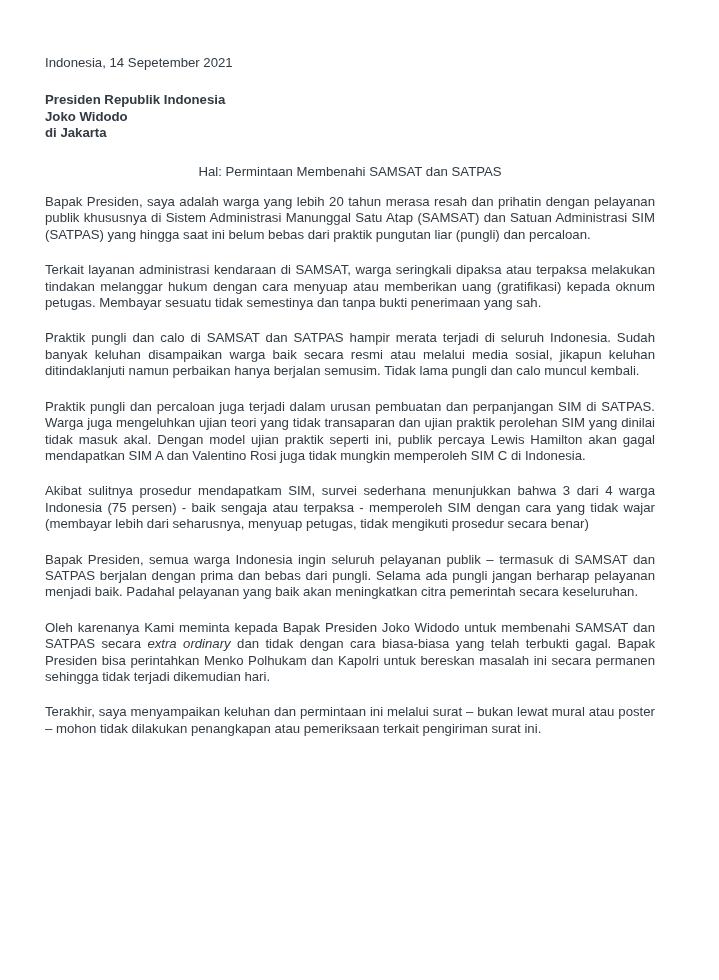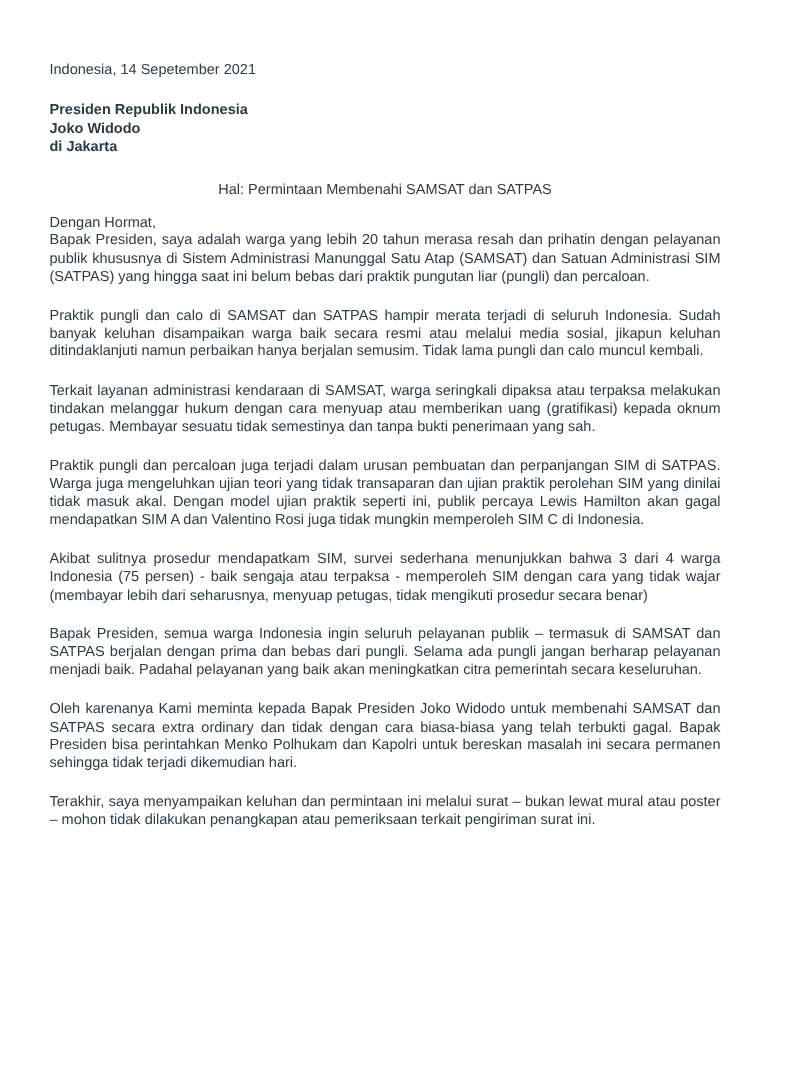--- a/index.html
+++ b/index.html
@@ -51,45 +51,45 @@
     font-weight: bold;
   }
   .cc-row {
     display: flex;
   }
   .cc-num {
     width: 25px;
     flex: 0 0 25px;
   }
   .italic {
+    font-style: italic;
   }
 </style>
 </head>
 <body>
 
 <div class="page">
 
   <div class="date-line">Indonesia, 14 Sepetember 2021</div>
 
   <div class="recipient-block">
     <div>Presiden Republik Indonesia</div>
     <div>Joko Widodo</div>
     <div>di Jakarta</div>
   </div>
 
   <div class="subject-line">Hal: Permintaan Membenahi SAMSAT dan SATPAS</div>
 
   <div class="para">
-    <div>Dengan Hormat,</div>
     <div>Bapak Presiden, saya adalah warga yang lebih 20 tahun merasa resah dan prihatin dengan pelayanan publik khususnya di Sistem Administrasi Manunggal Satu Atap (SAMSAT) dan Satuan Administrasi SIM (SATPAS) yang hingga saat ini belum bebas dari praktik pungutan liar (pungli) dan percaloan.</div>
   </div>
 
+  <p class="para">Terkait layanan administrasi kendaraan di SAMSAT, warga seringkali dipaksa atau terpaksa melakukan tindakan melanggar hukum dengan cara menyuap atau memberikan uang (gratifikasi) kepada oknum petugas. Membayar sesuatu tidak semestinya dan tanpa bukti penerimaan yang sah.</p>
+
   <p class="para">Praktik pungli dan calo di SAMSAT dan SATPAS hampir merata terjadi di seluruh Indonesia. Sudah banyak keluhan disampaikan warga baik secara resmi atau melalui media sosial, jikapun keluhan ditindaklanjuti namun perbaikan hanya berjalan semusim. Tidak lama pungli dan calo muncul kembali.</p>
-
-  <p class="para">Terkait layanan administrasi kendaraan di SAMSAT, warga seringkali dipaksa atau terpaksa melakukan tindakan melanggar hukum dengan cara menyuap atau memberikan uang (gratifikasi) kepada oknum petugas. Membayar sesuatu tidak semestinya dan tanpa bukti penerimaan yang sah.</p>
 
   <p class="para">Praktik pungli dan percaloan juga terjadi dalam urusan pembuatan dan perpanjangan SIM di SATPAS. Warga juga mengeluhkan ujian teori yang tidak transaparan dan ujian praktik perolehan SIM yang dinilai tidak masuk akal. Dengan model ujian praktik seperti ini, publik percaya Lewis Hamilton akan gagal mendapatkan SIM A dan Valentino Rosi juga tidak mungkin memperoleh SIM C di Indonesia.</p>
 
   <p class="para">Akibat sulitnya prosedur mendapatkam SIM, survei sederhana menunjukkan bahwa 3 dari 4 warga Indonesia (75 persen) - baik sengaja atau terpaksa - memperoleh SIM dengan cara yang tidak wajar (membayar lebih dari seharusnya, menyuap petugas, tidak mengikuti prosedur secara benar)</p>
 
   <p class="para">Bapak Presiden, semua warga Indonesia ingin seluruh pelayanan publik – termasuk di SAMSAT dan SATPAS berjalan dengan prima dan bebas dari pungli. Selama ada pungli jangan berharap pelayanan menjadi baik. Padahal pelayanan yang baik akan meningkatkan citra pemerintah secara keseluruhan.</p>
 
   <p class="para"><span>Oleh karenanya Kami meminta kepada Bapak Presiden Joko Widodo untuk membenahi SAMSAT dan SATPAS secara </span><span class="italic">extra ordinary</span><span> dan tidak dengan cara biasa-biasa yang telah terbukti gagal. Bapak Presiden bisa perintahkan Menko Polhukam dan Kapolri untuk bereskan masalah ini secara permanen sehingga tidak terjadi dikemudian hari.</span></p>
 
   <p class="para last-body">Terakhir, saya menyampaikan keluhan dan permintaan ini melalui surat – bukan lewat mural atau poster – mohon tidak dilakukan penangkapan atau pemeriksaan terkait pengiriman surat ini.</p>

